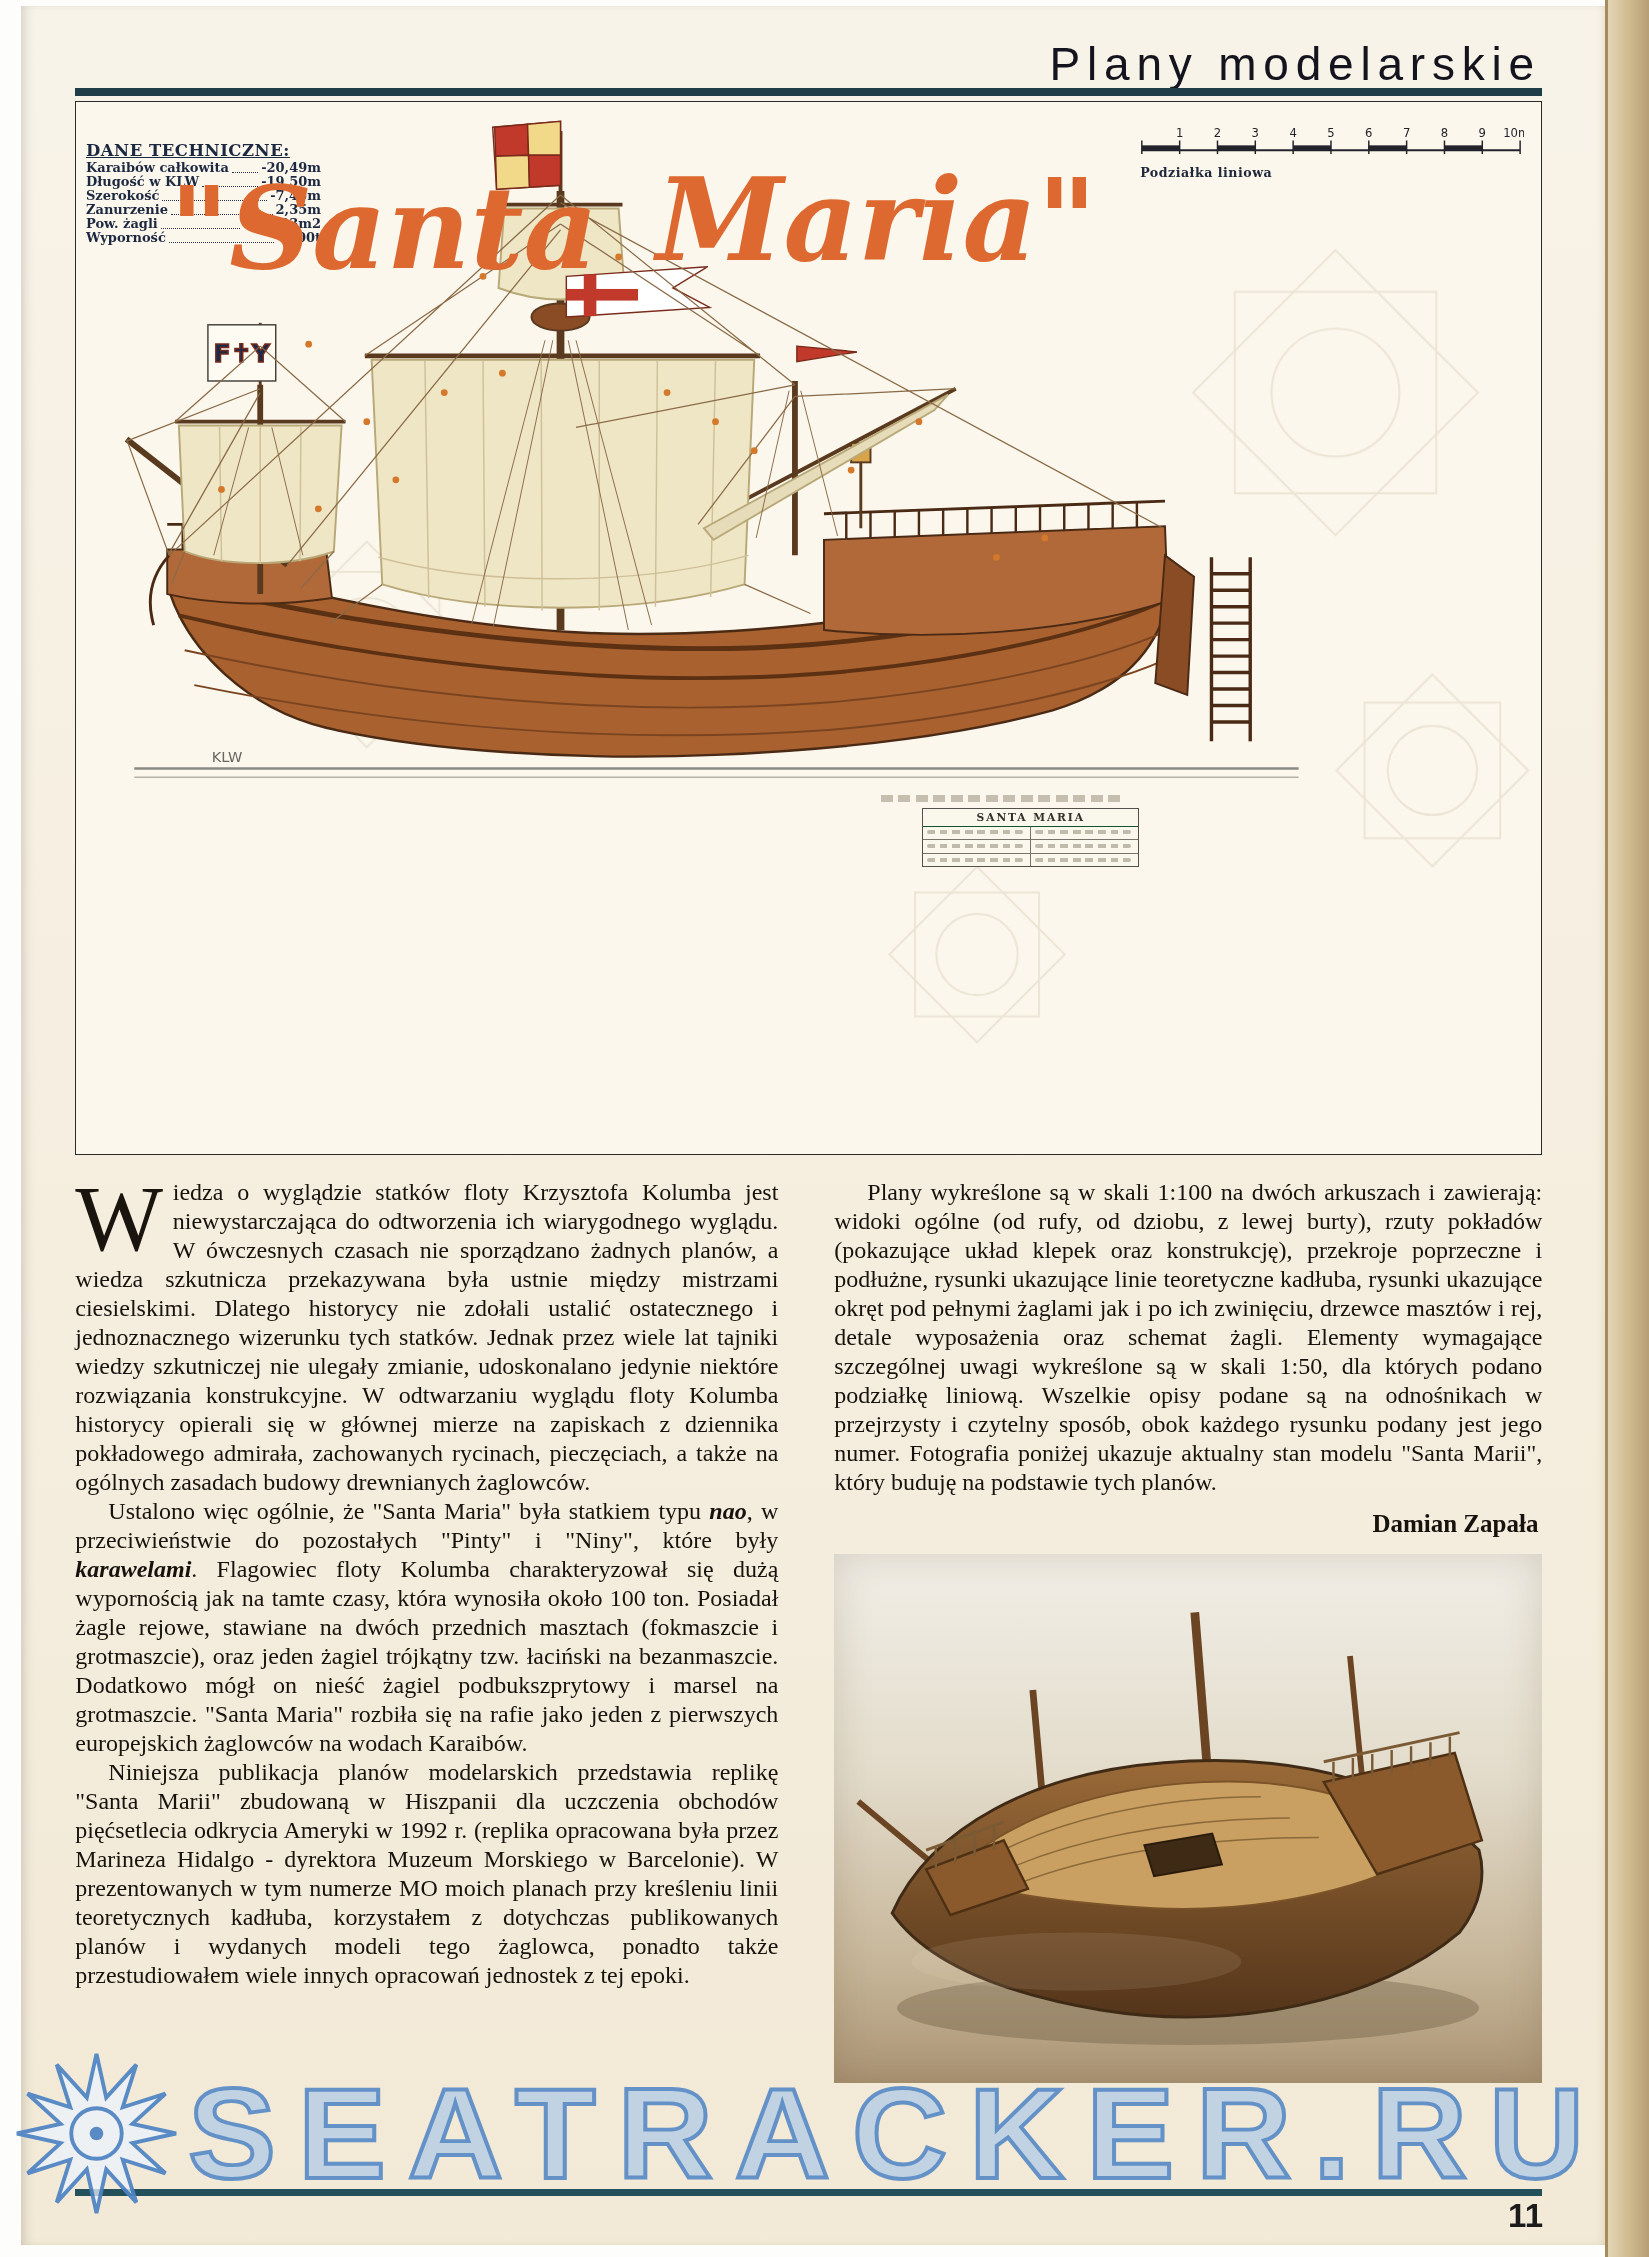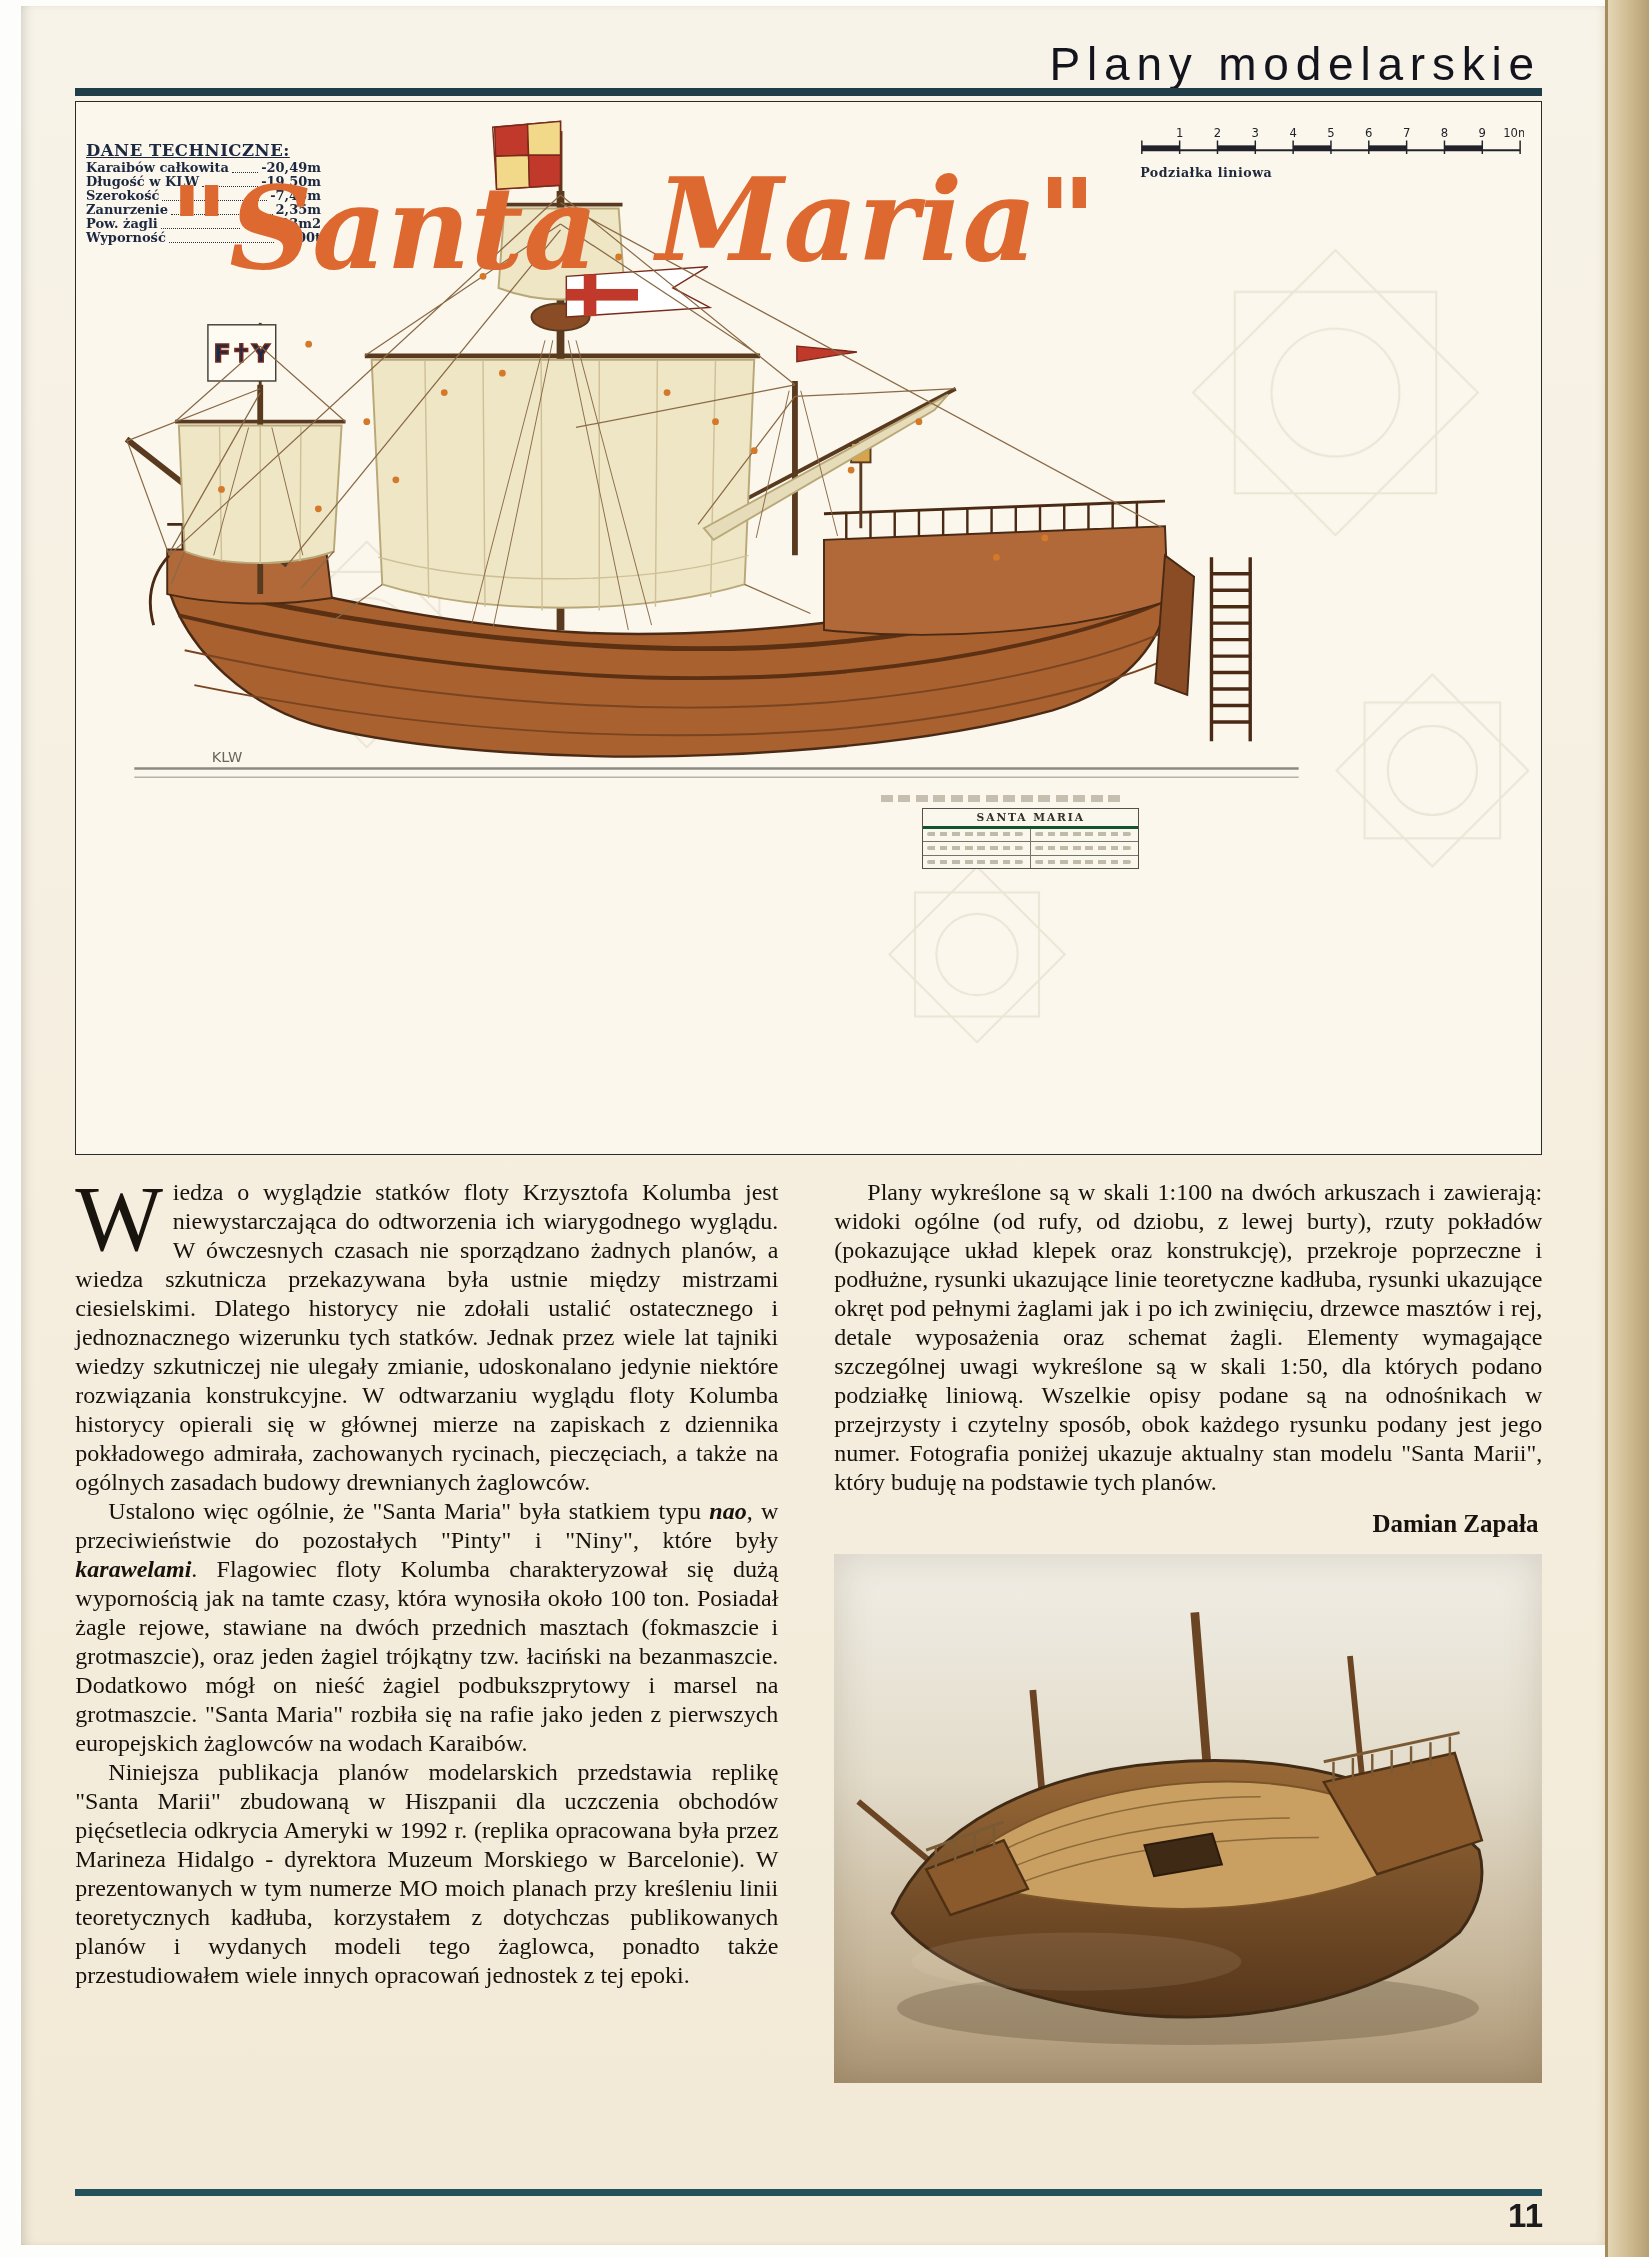--- a/index.html
+++ b/index.html
@@ -31,21 +31,21 @@
                  margin:1px 0 0 3.9px;letter-spacing:0.5px;}
   .plan-title{position:absolute;z-index:4;font-family:"DejaVu Serif",serif;font-style:italic;
               font-weight:700;font-size:115px;color:#dd6930;line-height:1;white-space:nowrap;}
   .plan-title.t1{left:93px;top:68px;}
   .plan-title.t2{left:580px;top:60px;}
   .credit-smudge{position:absolute;left:805px;top:693px;width:245px;height:6.8px;z-index:3;opacity:.55;
      background:repeating-linear-gradient(90deg,#9a917f 0 11.6px,transparent 11.6px 17.5px);}
   .title-block{position:absolute;left:846px;top:706px;width:215px;z-index:3;border:1.5px solid #55504a;
                background:rgba(250,247,236,.92);font-family:"DejaVu Serif",serif;}
   .tb-head{font-size:10.7px;font-weight:700;letter-spacing:1.9px;text-align:center;color:#33302a;
-           border-bottom:3px solid #14532d;padding:1.9px 0;}
+           border-bottom:1px solid #14532d;padding:1.9px 0;}
   .tb-row{display:flex;border-bottom:1px solid #7a736a;height:12.6px;}
   .tb-row:last-child{border-bottom:none;}
   .tb-cell{flex:1;border-right:1px solid #7a736a;position:relative;}
   .tb-cell:last-child{border-right:none;}
   .tb-cell::after{content:"";position:absolute;left:3.9px;right:7.8px;top:3.9px;height:3.9px;border-radius:1.9px;opacity:.6;
      background:repeating-linear-gradient(90deg,#9a917f 0 7.8px,transparent 7.8px 12.6px);}
   
   .article{position:absolute;left:54px;top:1172px;width:1467px;height:1032px;}
   .col{position:absolute;top:0;}
   .col-left{left:0;width:703px;}
@@ -323,14 +323,22 @@
         </div>
       </div>
     </div>
 
     <div class="footer-rule"></div>
     <div class="page-number">11</div>
   </div>
 
   <div class="edge-right"></div>
 
+  <div class="watermark">
+    <svg width="165" height="165" viewBox="0 0 170 170">
+      <polygon points="167,85 122,95 156,126 112,112 126,156 95,122 85,167 75,122 44,156 58,112 14,126 48,95 3,85 48,75 14,44 58,58 44,14 75,48 85,3 95,48 126,14 112,58 156,44 122,75" fill="rgba(235,243,252,.8)" stroke="#4d83c4" stroke-width="4"></polygon>
+      <circle cx="85" cy="85" r="26" fill="none" stroke="#4d83c4" stroke-width="4"></circle>
+      <circle cx="85" cy="85" r="7" fill="#4d83c4"></circle>
+    </svg>
+    <div class="wm-text">SEATRACKER.RU</div>
+  </div>
 </div>
 
 
 </body></html>

